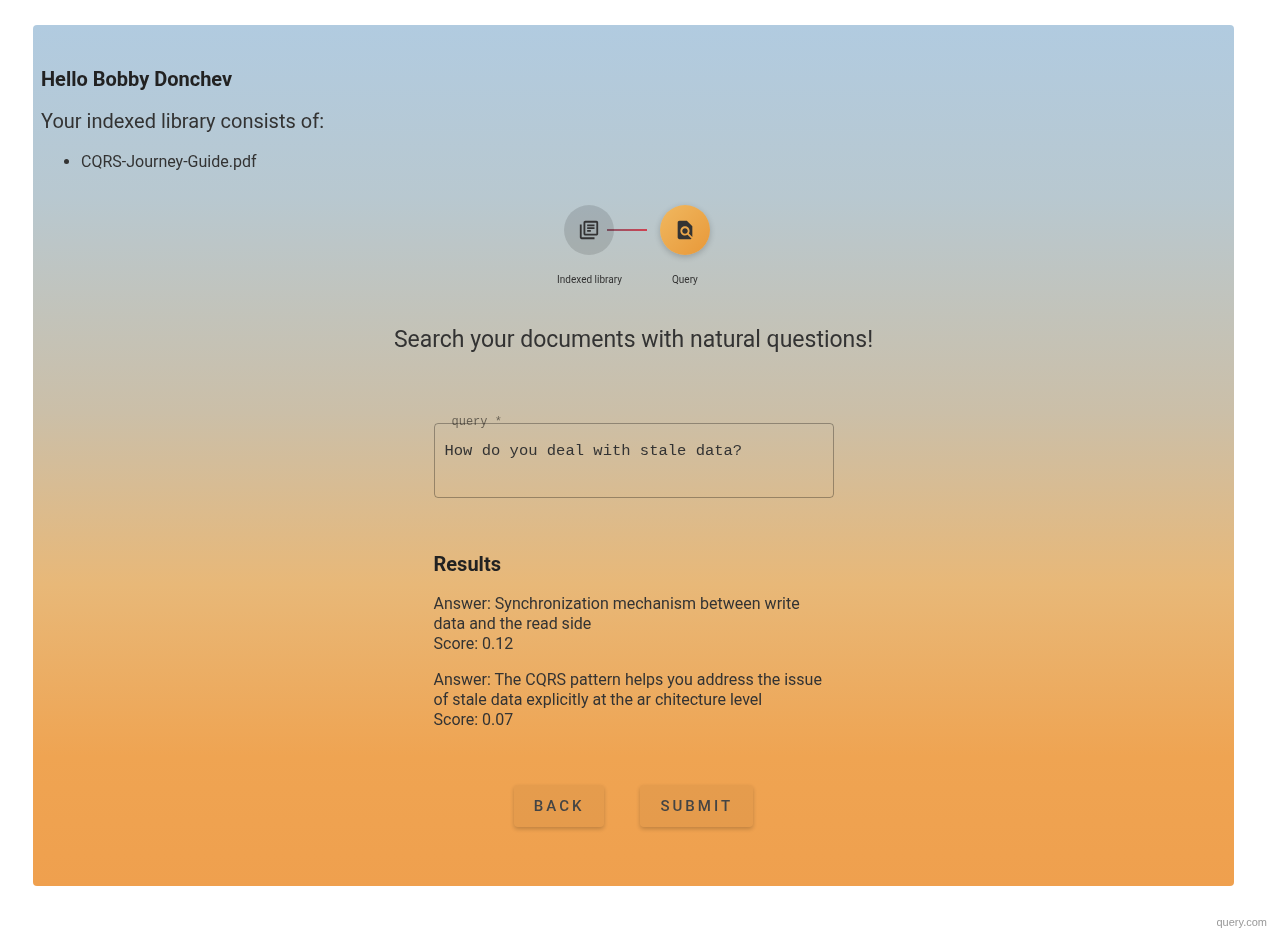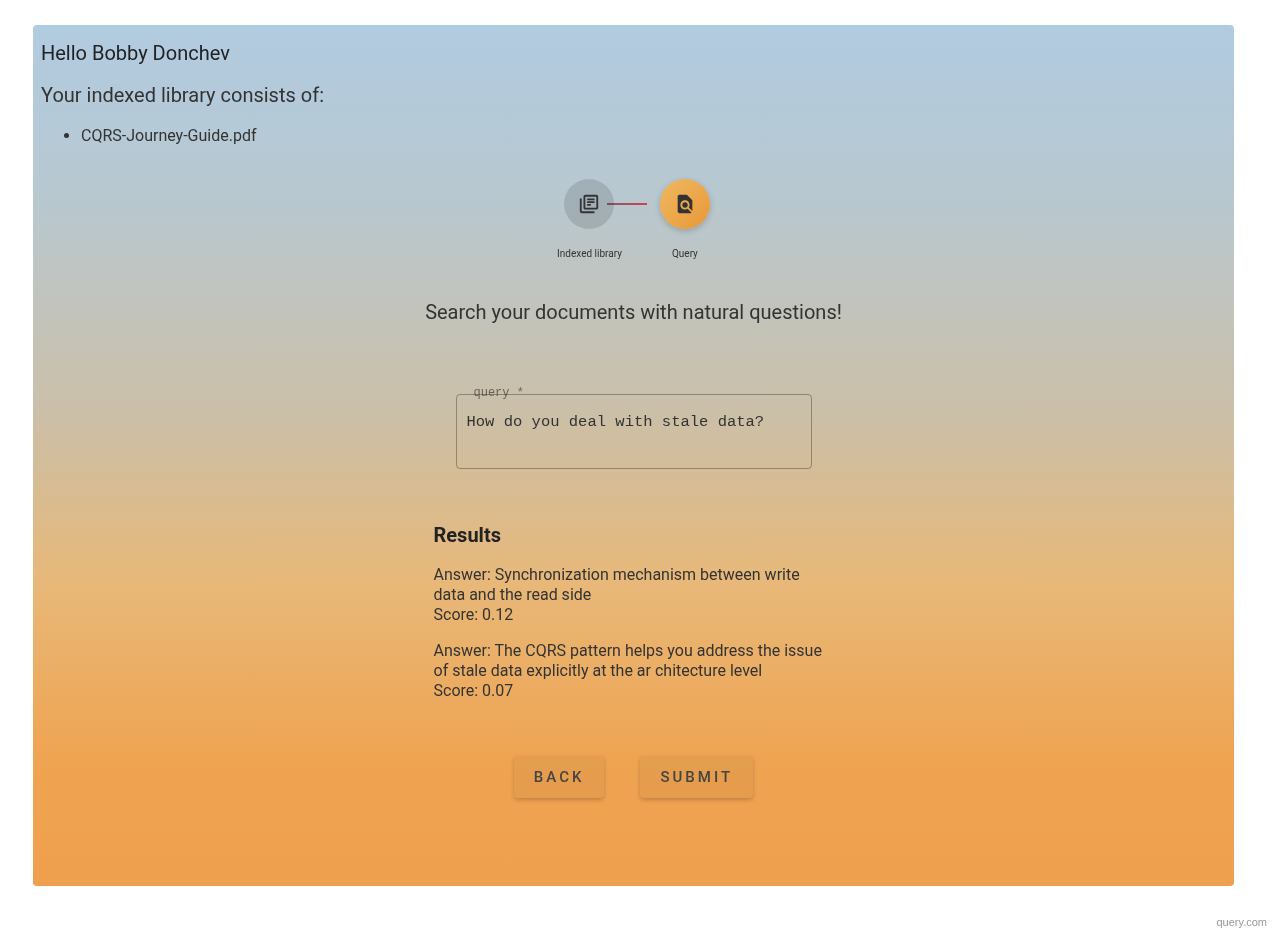--- a/index.html
+++ b/index.html
@@ -23,23 +23,23 @@
       top: 25px;
       width: 1201px;
       height: 861px;
       background: linear-gradient(180deg, #b1cbe0 0%, #b8c8d0 20%, #cbbfa8 45%, #e8b878 65%, #efa452 85%, #efa04e 100%);
       border-radius: 4px;
       padding: 8px;
     }
     
     .greeting {
       font-size: 20px;
-      font-weight: 400;
+      font-weight: 700;
       color: #222;
-      margin-top: 8px;
+      margin-top: 34px;
       margin-bottom: 18px;
     }
     
     .library-intro {
       font-size: 20px;
       color: #333;
       margin-bottom: 16px;
     }
     
     .library-list {
@@ -108,28 +108,28 @@
       line-height: 1.3;
     }
     
     .step + .step {
       margin-left: 38px;
       justify-content: flex-end;
     }
     
     .search-prompt {
       text-align: center;
-      font-size: 20px;
+      font-size: 23px;
       color: #333;
       margin-top: 35px;
       margin-bottom: 70px;
     }
     
     .query-container {
-      width: 356px;
+      width: 400px;
       margin: 0 auto;
       position: relative;
       margin-bottom: 50px;
     }
     
     .query-label {
       position: absolute;
       top: -8px;
       left: 16px;
       font-size: 12px;

